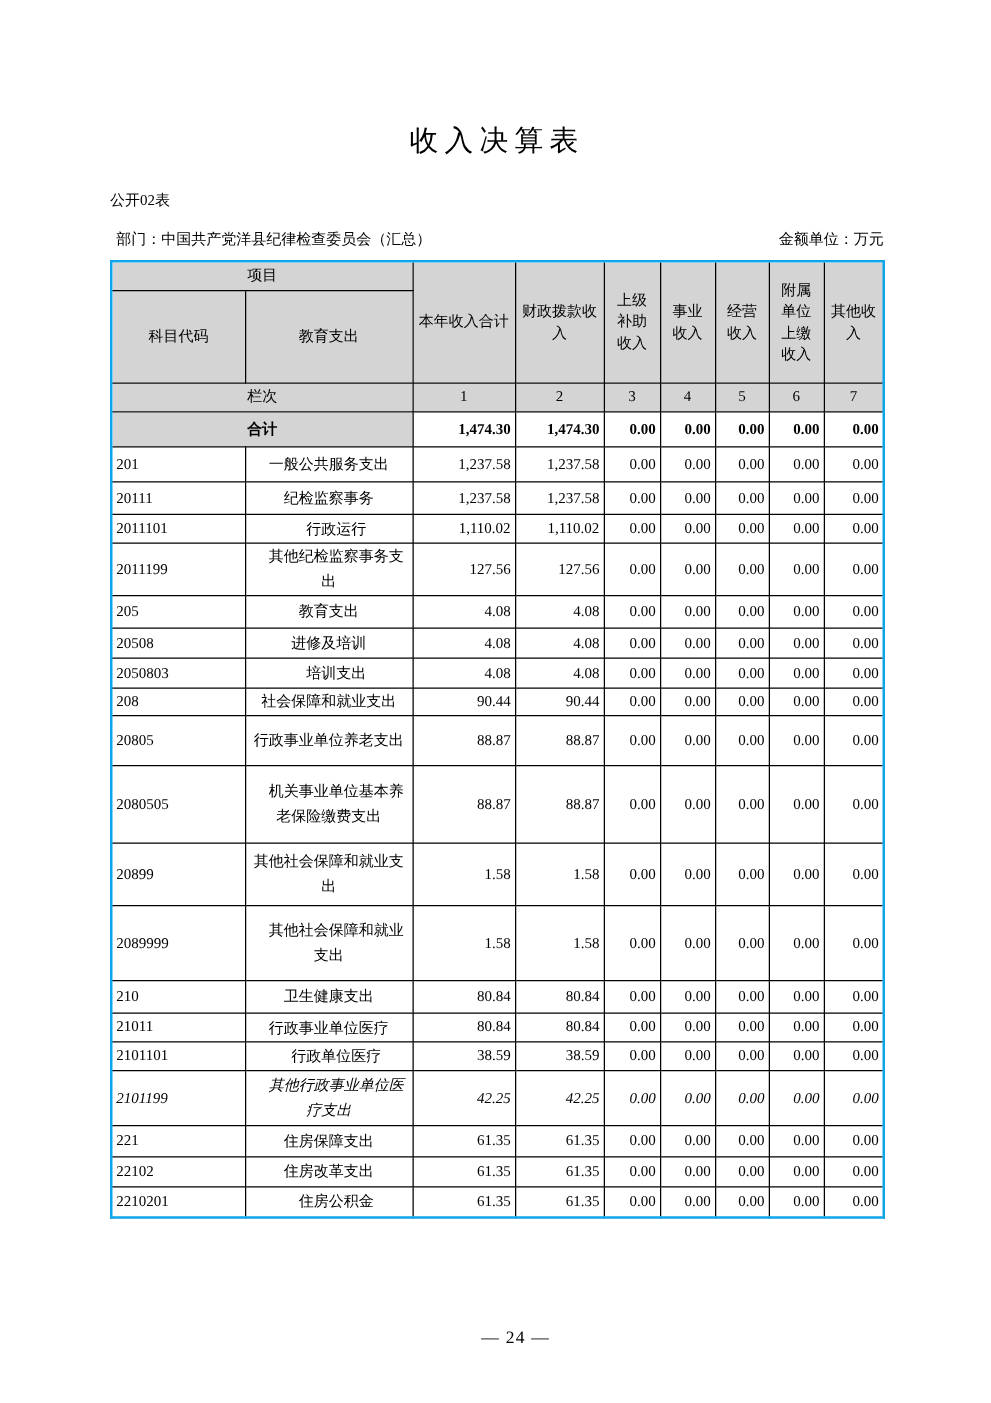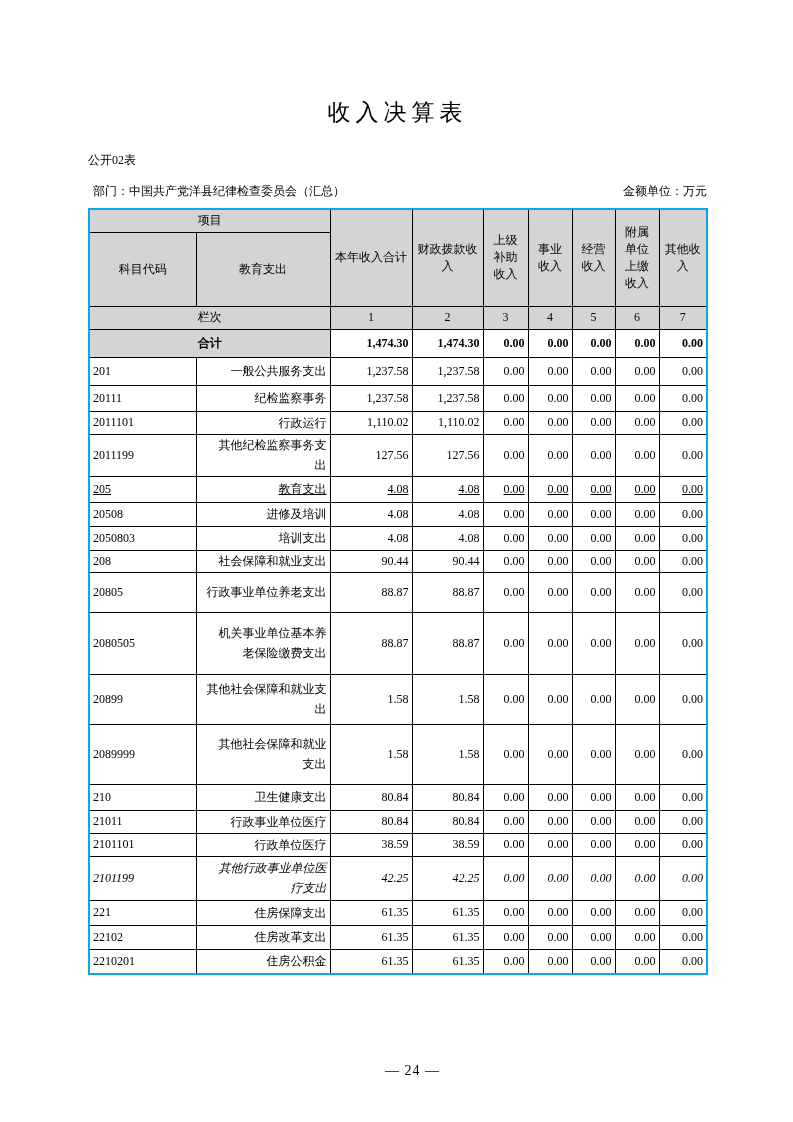--- a/index.html
+++ b/index.html
@@ -25,21 +25,21 @@
   table.income td{
     border:1px solid #000;padding:0 3px;vertical-align:middle;
     font-size:12px;overflow:hidden;
   }
   .gray{background:#d4d4d4;}
   .hd{text-align:center;white-space:pre-line;line-height:17px;}
   .lanci-row td{text-align:center;line-height:15px;}
   .total-row td{font-weight:bold;border-top:2px solid #000;border-bottom:2px solid #000;}
   .total-label{text-align:center;}
   td.code{text-align:left;padding-left:6px;}
-  td.name{font-size:11px;line-height:20px;padding:2px 3px 2px 6px;text-align:right;}
+  td.name{font-size:11px;line-height:20px;padding:2px 3px 2px 6px;text-align:center;}
   td.name.indent{text-indent:12px;}
   td.num{text-align:right;padding-right:6px;}
   .note{font-size:12px;margin-top:9px;line-height:16px;}
   .page-number{
     position:absolute;left:16px;width:793px;top:1063px;
     text-align:center;font-size:14px;letter-spacing:1px;
   }
 </style>
 </head>
 <body>
@@ -150,21 +150,21 @@
           <td class="code">2011199</td>
           <td class="name indent">其他纪检监察事务支出</td>
           <td class="num">127.56</td>
           <td class="num">127.56</td>
           <td class="num">0.00</td>
           <td class="num">0.00</td>
           <td class="num">0.00</td>
           <td class="num">0.00</td>
           <td class="num">0.00</td>
         </tr>
-        <tr style="height: 26px; text-decoration: underline;">
+        <tr style="height: 26px;">
           <td class="code">205</td>
           <td class="name">教育支出</td>
           <td class="num">4.08</td>
           <td class="num">4.08</td>
           <td class="num">0.00</td>
           <td class="num">0.00</td>
           <td class="num">0.00</td>
           <td class="num">0.00</td>
           <td class="num">0.00</td>
         </tr>

